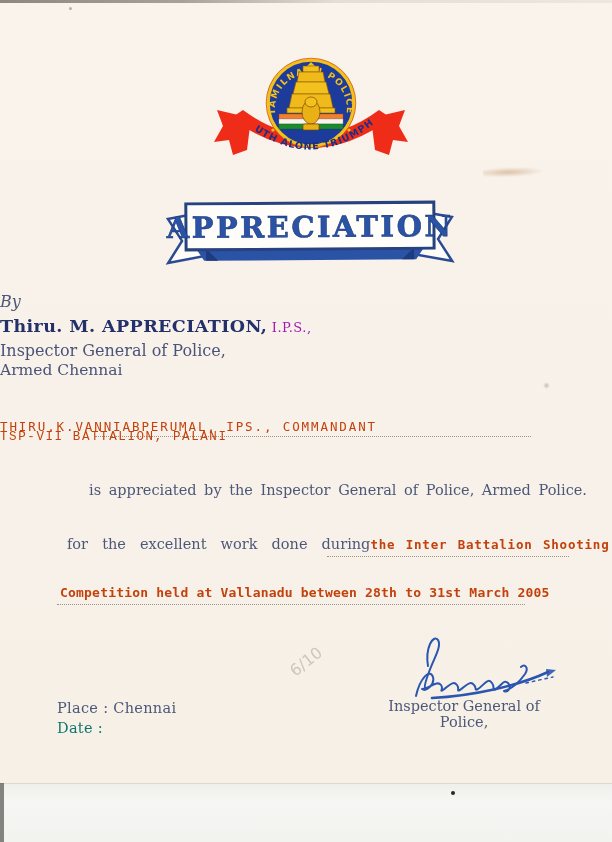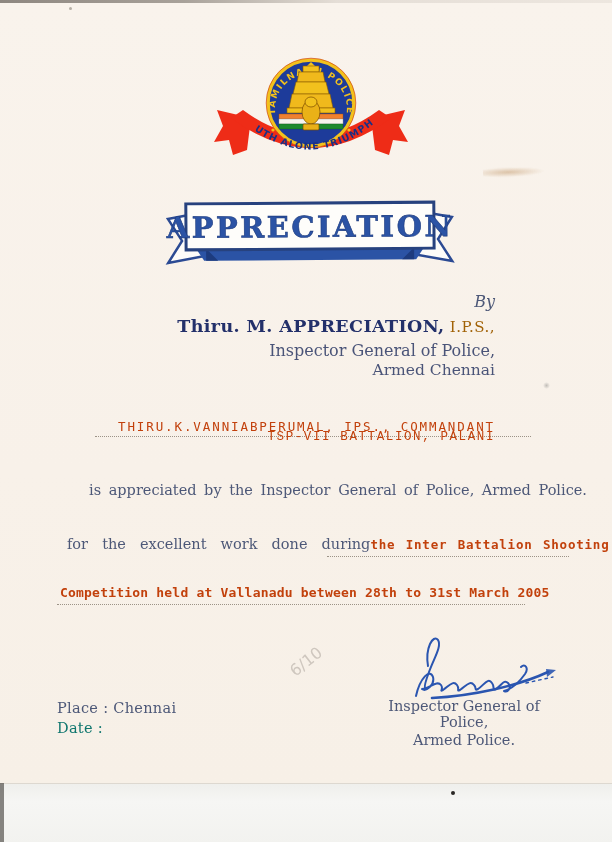--- a/index.html
+++ b/index.html
@@ -21,25 +21,25 @@
     position:absolute;left:0;top:783px;width:4px;height:59px;background:#55524e;opacity:.7;
   }
   .top-edge{
     position:absolute;left:0;top:0;width:612px;height:3px;
     background:linear-gradient(90deg,#6a635c 0%,#8d867e 30%,rgba(140,130,120,.25) 55%,rgba(140,130,120,.15) 100%);
     opacity:.75;
   }
   .emblem{position:absolute;left:211px;top:56px;width:200px;height:114px;}
   .banner{position:absolute;left:160px;top:196px;width:300px;height:74px;transform:rotate(-.4deg);}
   .line{position:absolute;white-space:nowrap;}
-  .center{left:0;width:495px;text-align:right;}
+  .center{left:0;width:495px;text-align:left;}
   .printed{color:#4a5478;}
   .by{top:292px;font-style:italic;font-size:16px;color:#4d5878;}
   .issuer-name{top:316px;font-weight:bold;font-size:17.5px;color:#23306a;letter-spacing:.4px;}
-  .issuer-name .suffix{font-weight:normal;font-size:15px;color:#a16207;letter-spacing:.5px;}
+  .issuer-name .suffix{font-weight:normal;font-size:13px;color:#a21caf;letter-spacing:.5px;}
   .issuer-t1{top:341px;font-size:16px;}
   .issuer-t2{top:361px;font-size:15.5px;}
   .typed{font-family:"DejaVu Sans Mono","Liberation Mono",monospace;color:#c2410c;}
   .recip1{top:419px;font-size:12.5px;letter-spacing:1.9px;}
   .recip2{top:430px;font-size:12.5px;letter-spacing:1.6px;font-family:Liberation Mono, monospace;}
   .dotline{position:absolute;height:0;border-bottom:1.6px dotted #93897d;opacity:.9;}
   .dot1{left:95px;top:436px;width:436px;}
   .dot2{left:327px;top:556px;width:242px;}
   .dot3{left:57px;top:604px;width:468px;}
   .body1{left:89px;top:482px;font-size:14.5px;word-spacing:3px;color:#4d5878;}
@@ -152,21 +152,20 @@
     <path d="M 40,36 C 37,18 45,4 50,10 C 54,16 46,28 41,42 C 38,50 36,56 37,58"></path>
     <path d="M 28,66 C 32,48 42,38 45,47 C 47,55 38,62 34,59 C 42,58 49,50 53,55 C 56,59 51,62 55,60 C 61,56 65,50 69,55 C 72,59 68,62 72,60 C 78,56 82,50 86,55 C 89,58 86,61 90,59 C 96,55 100,47 104,53 C 107,57 104,61 108,59 C 114,55 116,49 120,53 C 124,57 120,63 116,61 C 124,59 132,51 137,44 C 141,38 137,33 133,37"></path>
     <path d="M 44,68 C 84,66 130,56 160,42" stroke-width="2.6"></path>
     <path d="M 138,53 L 165,47" stroke-width="1.4" stroke-dasharray="2.5,4"></path>
   </g>
   <polygon points="158,39 168,40 159,47" fill="#2a55b0" opacity=".9"></polygon>
 </svg>
 
 <div class="sign-block">
   <div class="sign-t1">Inspector General of Police,</div>
-  <div class="sign-t2">Armed Police.</div>
 </div>
 
 <div class="line place">Place : Chennai</div>
 <div class="line date">Date  :</div>
 
 <div class="smudge"></div>
 <div class="graydot"></div>
 <div class="speck-b"></div>
 <div class="speck-s"></div>
 

